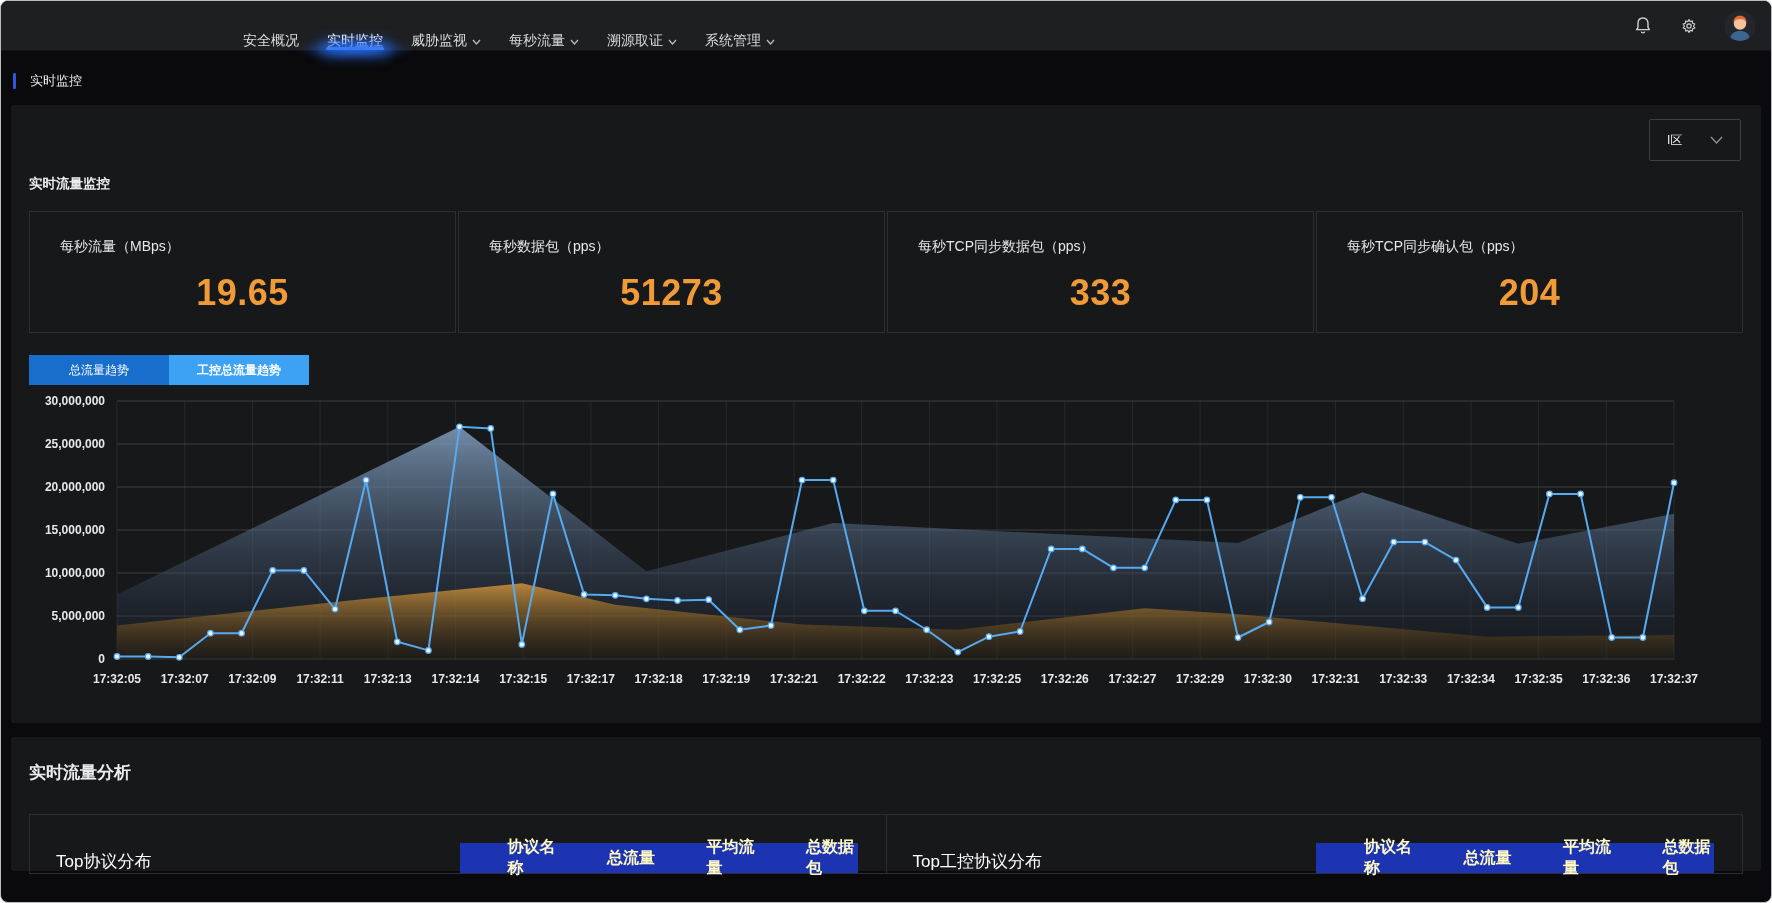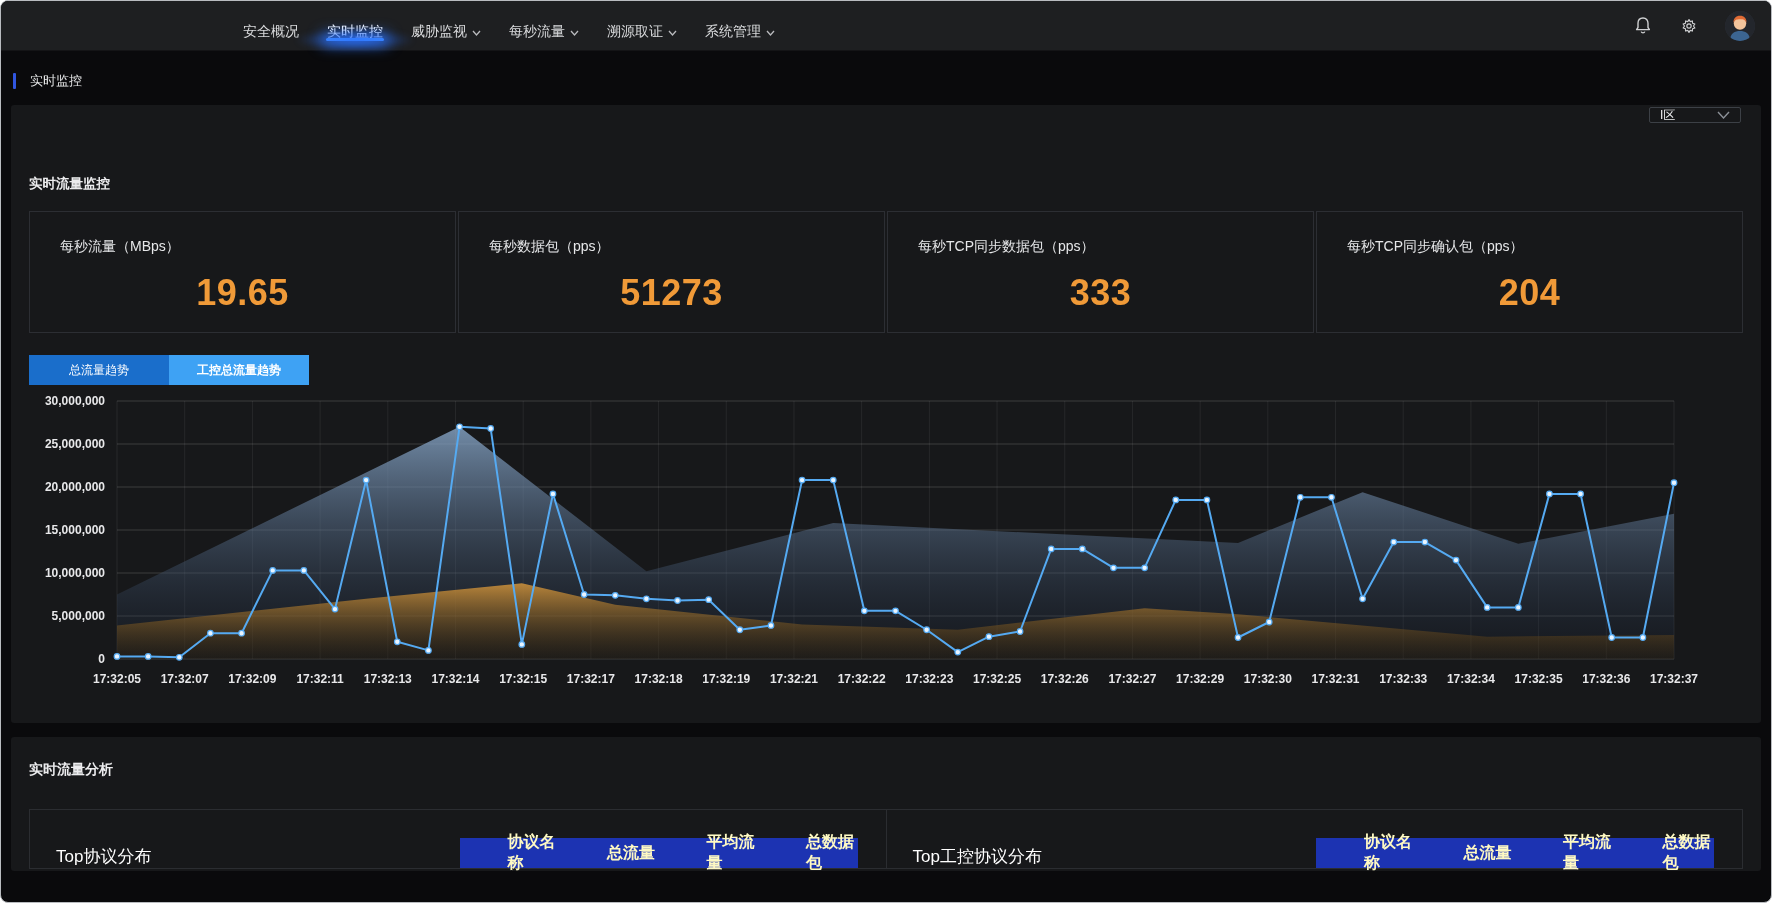--- a/index.html
+++ b/index.html
@@ -1,60 +1,60 @@
 <!DOCTYPE html>
 <html><head>
 <meta charset="utf-8">
 <style>
   * { margin:0; padding:0; box-sizing:border-box; }
   html,body { width:1772px; height:903px; background:#fff; font-family:"Liberation Sans","DejaVu Sans",sans-serif; }
   #frame { width:1772px; height:903px; border:1px solid #b9bcc0; border-radius:8px; overflow:hidden; background:#0a0a0c; position:relative; }
 
   
   .navbar { height:50px; background:#1e1f21; display:flex; align-items:stretch; justify-content:space-between; position:relative; border-bottom:1px solid #141416; }
-  .nav-items { display:flex; align-items:center; margin-left:228px;margin-top:12px; }
+  .nav-items { display:flex; align-items:flex-end; margin-left:228px;margin-top:12px; }
   .nav-item { position:relative; display:flex; align-items:center; gap:5px; padding:0 14px; color:#d9dadc; font-size:14px; cursor:pointer; }
   .nav-item .chev { width:9px; height:6px; margin-top:2px; }
   .nav-item.active { color:#fff; }
   .nav-item.active .bar { position:absolute; left:50%; transform:translateX(-50%); bottom:0; width:58px; height:3px; background:#3f8cff; border-radius:2px; box-shadow:0 0 14px 5px rgba(45,120,255,.75); }
   .nav-item.active .glow { position:absolute; left:50%; transform:translateX(-50%); bottom:-9px; width:120px; height:20px; background:radial-gradient(ellipse at center, rgba(40,110,255,.8), rgba(40,110,255,0) 70%); filter:blur(3px); pointer-events:none; }
   .nav-right { display:flex; align-items:center; gap:26px; padding-right:16px; }
   .icon-btn { width:20px; height:20px; display:flex; align-items:center; justify-content:center; cursor:pointer; }
   .avatar { width:30px; height:30px; border-radius:50%; overflow:hidden; background:#2c3038; cursor:pointer; }
 
   
   .crumb-row { height:40px; display:flex; align-items:center; margin-top:10px; }
   .crumb-accent { width:3px; height:16px; background:#3056e0; margin-left:12px; border-radius:1px; }
   .crumb-label { color:#e8e9ea; font-size:13px; margin-left:14px; }
 
   
   .content { padding:4px 10px 0 10px; }
   .card { background:#17181a; border-radius:3px; }
   .card1 { position:relative; padding:20px 18px 26px 18px; }
-  .zone-select { position:absolute; top:2px; right:20px; width:92px; height:16px; border:1px solid #3c4046; border-radius:2px; display:flex; align-items:center; justify-content:space-between; padding:0 10px; color:#f0f0f2; font-size:12px; cursor:pointer; background:#17181a; }
+  .zone-select { position:absolute; top:14px; right:20px; width:92px; height:42px; border:1px solid #3c4046; border-radius:2px; display:flex; align-items:center; justify-content:space-between; padding:0 17px; color:#f0f0f2; font-size:12px; cursor:pointer; background:#17181a; }
   .section-title { color:#ececee; font-size:13.5px; margin-top:50px; }
 
   .stats { display:grid; grid-template-columns:repeat(4,1fr); gap:2px; margin-top:18px; }
   .stat-card { border:1px solid #2c2e33; height:122px; padding:26px 30px; }
   .stat-label { color:#e6e7e9; font-size:14px; }
   .stat-value { color:#f09a38; font-size:36px; font-weight:bold; margin-top:16px; letter-spacing:.5px;text-align:center; }
 
   .tabs { display:flex; margin-top:22px; }
   .tab { width:140px; height:30px; display:flex; align-items:center; justify-content:center; color:#fff; font-size:12px; cursor:pointer; }
   .tab-0 { background:#1a6ecb; }
   .tab-1 { background:#3ea2f4;font-weight:bold; }
 
   .chart-wrap { margin-top:6px; }
   .hgrid { stroke:rgba(255,255,255,.16); stroke-width:1; }
   .vgrid { stroke:rgba(255,255,255,.07); stroke-width:1; }
   .ytick,.xtick { fill:#e8e8ea; font-size:12px; font-weight:600; font-family:"Liberation Sans","DejaVu Sans",sans-serif; }
 
   
   .card2 { margin-top:14px; padding:18px 18px 0 18px; height:134px; }
-  .analysis-title { color:#ececee; font-size:14px; margin-top:6px; }
+  .analysis-title { color:#ececee; font-size:17px; margin-top:6px; }
   .panel { margin-top:30px; border:1px solid #2b2d31; display:flex; height:60px; }
   .panel-half { flex:1; display:flex; align-items:flex-end; justify-content:space-between; padding-top:14px; }
   .panel-half.right { border-left:1px solid #2b2d31; }
   .panel-title { color:#fff; font-size:17px; padding-left:26px; margin-top:3px; }
   .thead { display:flex; width:398px; margin-right:28px; background:#1c33b2; height:30px; }
   .th { width:25%; display:flex; align-items:center; padding-left:13px; color:#fef9c3; font-size:16px; font-weight:600;margin-left:35px; }
 </style>
 </head>
 <body>
 

